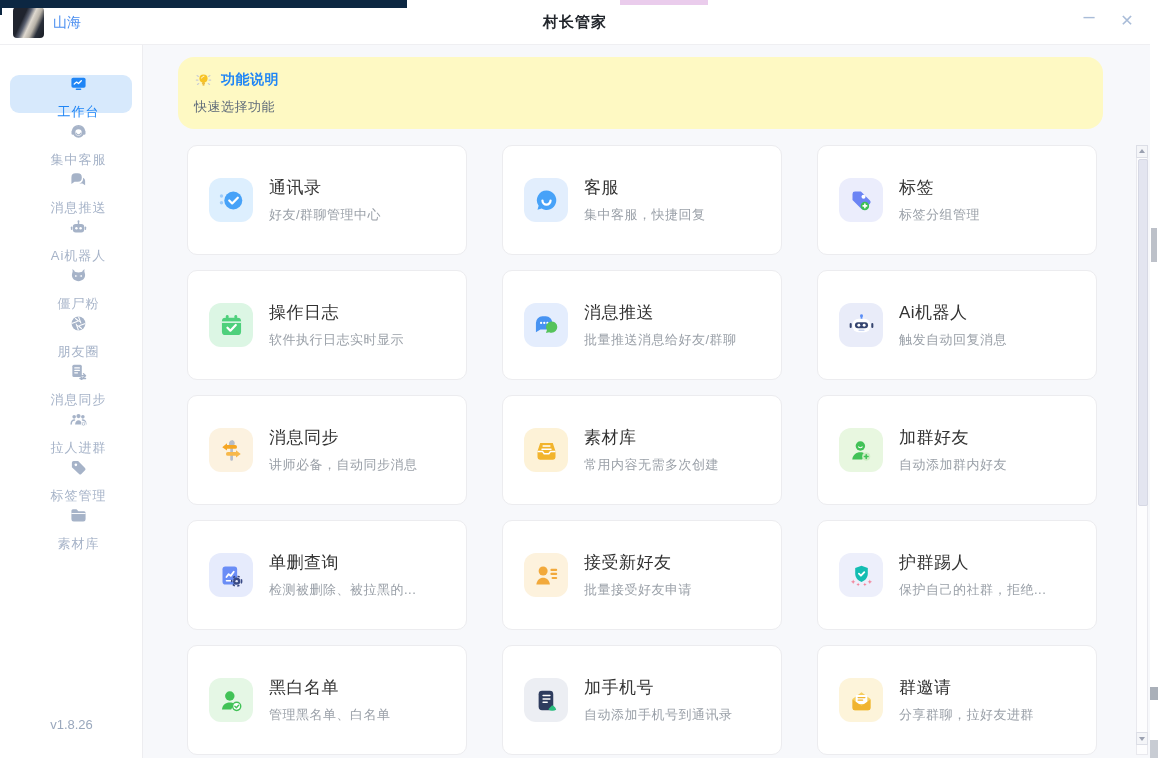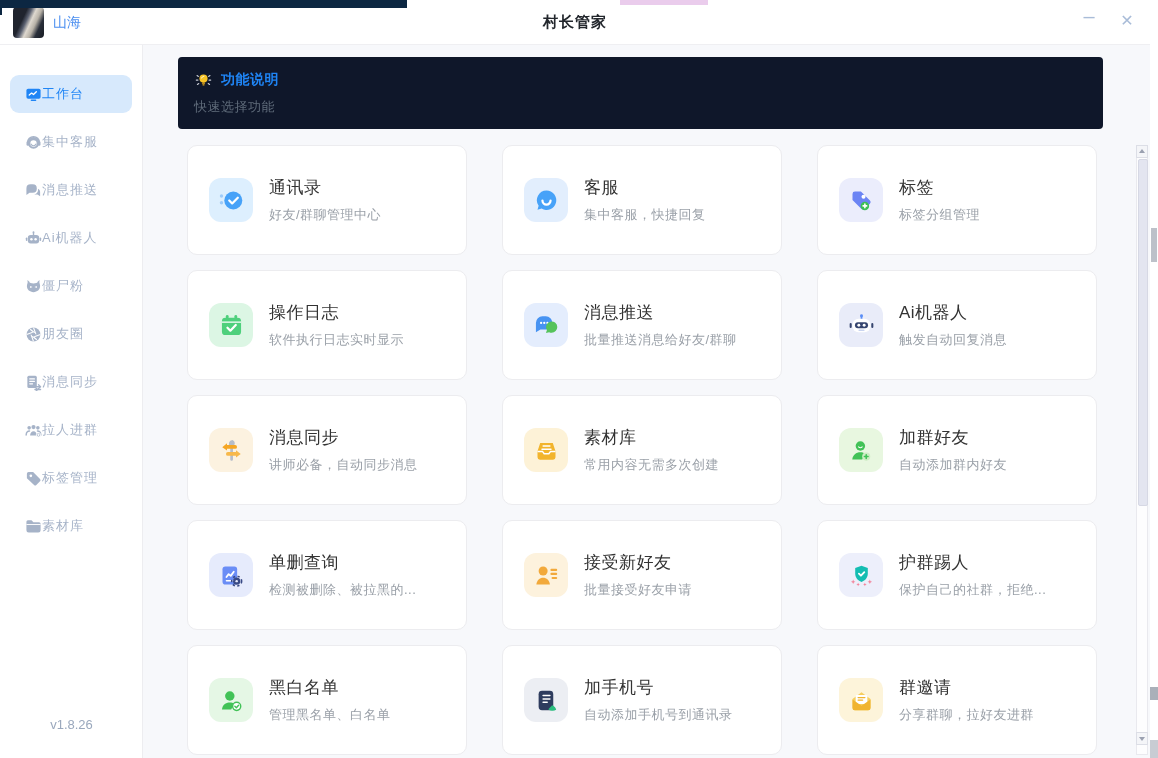--- a/index.html
+++ b/index.html
@@ -19,28 +19,28 @@
   .deco-navy{position:absolute;left:0;top:0;width:407px;height:8px;background:#0c2742;z-index:6;}
   .deco-navy-edge{position:absolute;left:0;top:0;width:2px;height:15px;background:#0c2742;z-index:6;}
   .deco-pink{position:absolute;left:620px;top:0;width:88px;height:5px;background:#eaccec;z-index:6;}
   .frag{position:absolute;z-index:1;}
   .frag-a{left:1151px;top:228px;width:6px;height:34px;background:#bdc1c9;}
   .frag-b{left:1150px;top:687px;width:8px;height:13px;background:#aab0b9;}
   .frag-c{left:1150px;top:740px;width:8px;height:18px;background:#c8ccd3;}
   
   .sidebar{position:absolute;left:0;top:45px;width:143px;height:713px;background:#fff;border-right:1px solid #ededf0;box-sizing:border-box;padding-top:30px;z-index:2;}
   .side-item{display:flex;align-items:center;width:122px;height:38px;margin:0 auto 10px auto;border-radius:9px;
-             padding-left:15px;box-sizing:border-box;color:#a6b3c8;font-size:13px;cursor:pointer;}
+             padding-left:15px;box-sizing:border-box;gap:11px;color:#a6b3c8;font-size:13px;cursor:pointer;flex-direction:column;}
   .side-item.selected{background:#d7e9fc;color:#1f85f5;}
   .side-item svg{flex:0 0 auto;}
   .side-label{white-space:nowrap;letter-spacing:1px;}
   .version{position:absolute;left:0;bottom:26px;width:143px;text-align:center;color:#9aa8bd;font-size:13px;}
   
   .main{position:absolute;left:143px;top:45px;width:1007px;height:713px;background:#f7f8fb;overflow:hidden;}
-  .banner{position:absolute;left:35px;top:12px;width:925px;height:72px;background:#0f172a;border-radius:4px;box-sizing:border-box;padding:13px 20px 8px 16px;}
+  .banner{position:absolute;left:35px;top:12px;width:925px;height:72px;background:#fef9c3;border-radius:16px;box-sizing:border-box;padding:13px 20px 8px 16px;}
   .banner-row{display:flex;align-items:center;gap:8px;}
   .banner-title{color:#1f85f5;font-size:14px;font-weight:700;letter-spacing:0.5px;}
   .banner-sub{margin-top:9px;margin-left:0;color:#5f6b7a;font-size:13px;letter-spacing:0.5px;}
   .grid{position:absolute;left:44px;top:100px;display:grid;grid-template-columns:repeat(3,280px);grid-auto-rows:110px;gap:15px 35px;}
   .card{background:#fff;border:1px solid #ececef;border-radius:10px;display:flex;align-items:center;padding-left:21px;box-sizing:border-box;cursor:pointer;}
   .cicon{width:44px;height:44px;border-radius:12px;display:flex;align-items:center;justify-content:center;margin-right:16px;flex:0 0 auto;}
   .ctitle{font-size:17px;color:#333;margin-bottom:7px;letter-spacing:0.5px;}
   .csub{font-size:13px;color:#9aa0a8;letter-spacing:0.5px;white-space:nowrap;}
   .ci-contacts{background:#ddeffe}.ci-service{background:#e2eefd}.ci-tag{background:#ebedfc}
   .ci-log{background:#dcf6e4}.ci-push{background:#e4edfd}.ci-robot{background:#e9ecf9}

